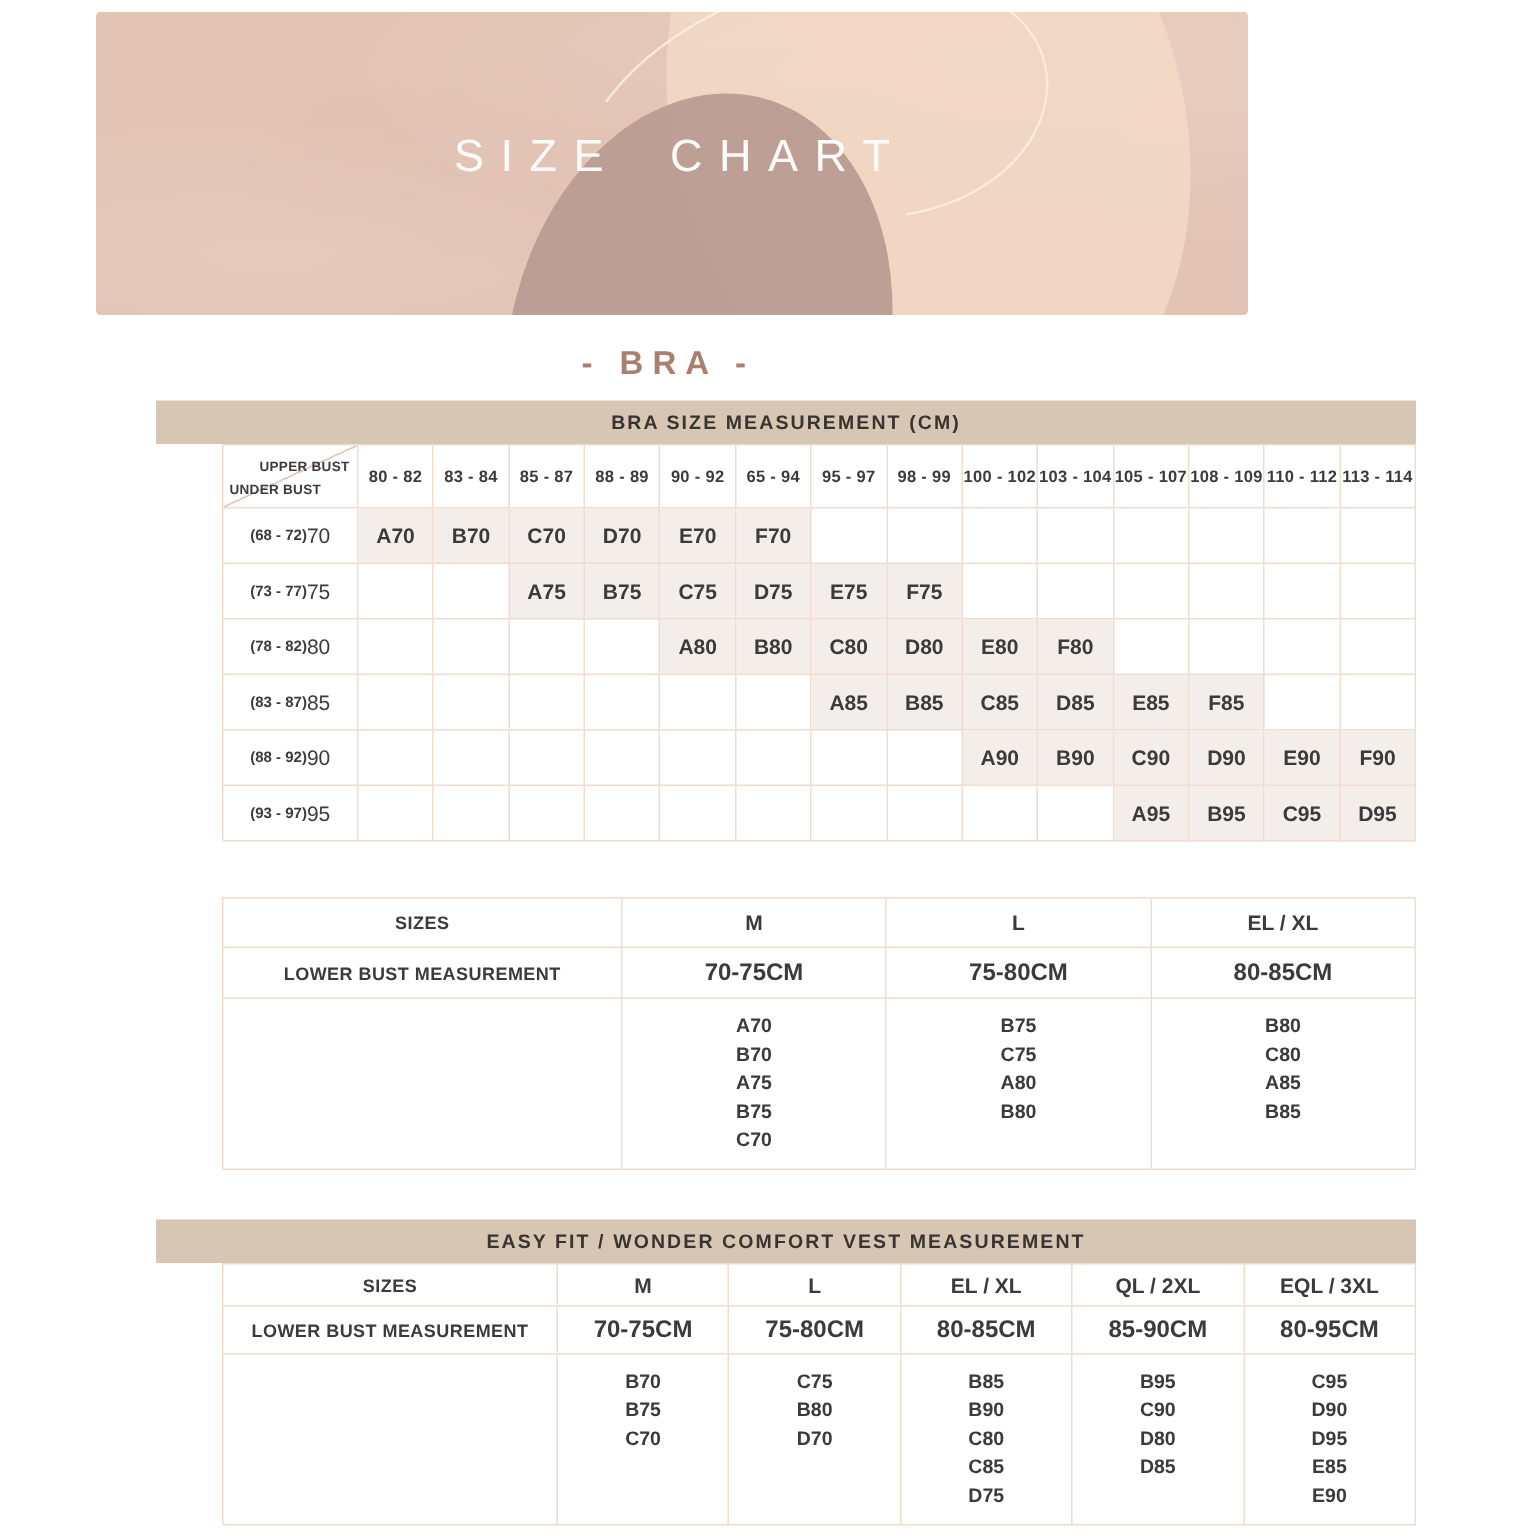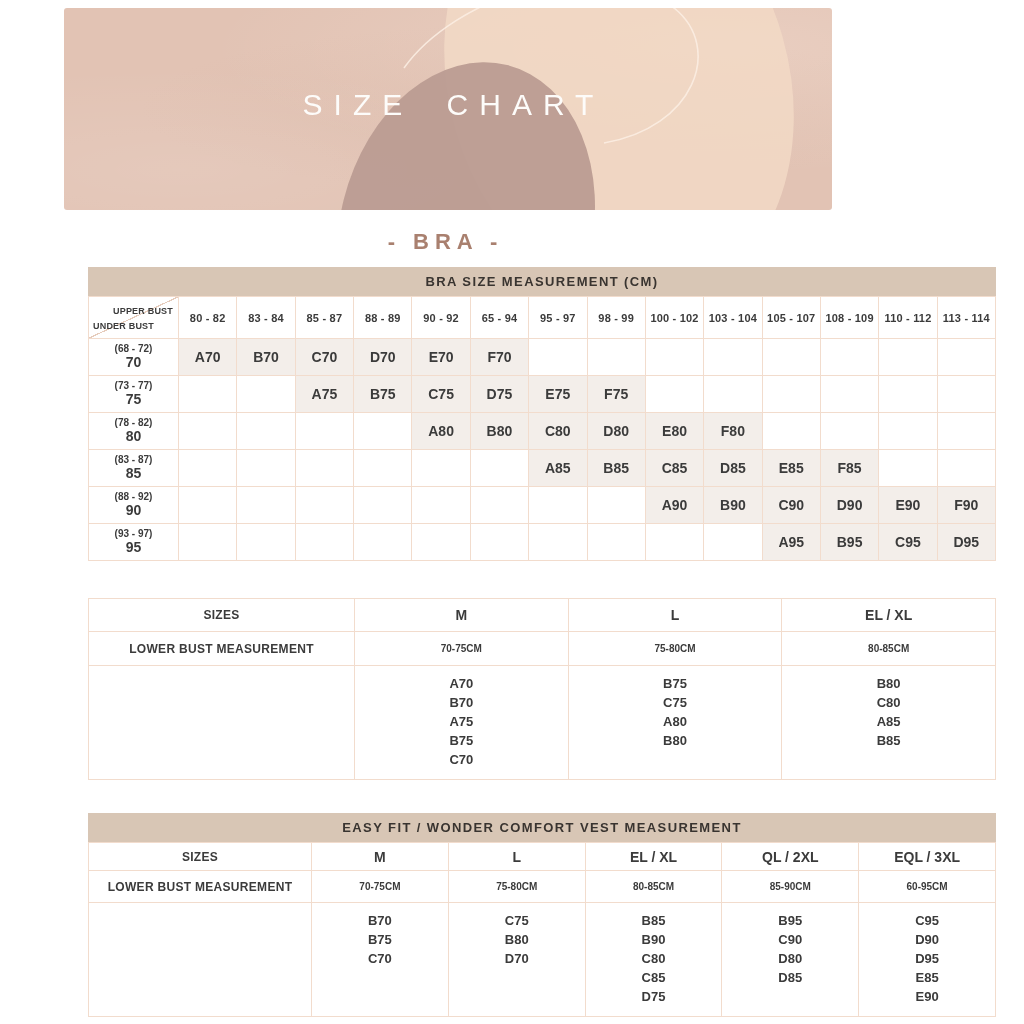--- a/index.html
+++ b/index.html
@@ -47,60 +47,60 @@
     margin:25px 0 0 0;font-size:12px;font-weight:400;color:#fbf7f3;
     letter-spacing:2.3px;text-indent:2.3px;
   }
   
   .section-heading{
     position:absolute;top:229px;left:0;width:885px;margin:0;text-align:center;
     font-size:22px;font-weight:600;color:var(--heading);
     letter-spacing:6px;text-indent:6px;
   }
   
-  .table{position:absolute;left:88px;width:908px;}
+  .table{position:absolute;left:104px;width:840px;}
   .band{
     background:var(--band);color:#393430;text-align:center;
     font-size:13px;font-weight:700;letter-spacing:1.4px;
     padding:7px 0 7px 0;line-height:15px;
   }
-  .grid{display:grid;border-left:1px solid var(--border);border-top:1px solid var(--border);background:#fff;}
+  .grid{display:grid;border-left:1px solid var(--border);border-top:1px solid var(--border);background:#fff;margin-left:44px;}
   .cell{
     border-right:1px solid var(--border);border-bottom:1px solid var(--border);
     display:flex;align-items:center;justify-content:center;text-align:center;
   }
   
   .table1{top:267px;}
   .bra-grid{grid-template-columns:90px repeat(14,1fr);}
   .hdr{height:42px;font-size:11px;font-weight:700;letter-spacing:0.2px;}
   .corner{position:relative;
     background-image:linear-gradient(to bottom right,
       transparent calc(50% - 0.6px), #e6ccbc calc(50% - 0.6px),
       #e6ccbc calc(50% + 0.6px), transparent calc(50% + 0.6px));
   }
   .corner span{position:absolute;font-size:9px;font-weight:700;letter-spacing:0.2px;}
   .corner-top{top:9px;right:5px;}
   .corner-bottom{bottom:7px;left:4px;}
-  .rowlab{height:37px;flex-direction:column;justify-content:center;line-height:1.1;text-align:right;}
+  .rowlab{height:37px;flex-direction:row;justify-content:center;line-height:1.1;text-align:right;}
   .rl-range{font-size:10px;font-weight:600;}
-  .rl-size{font-size:14px;font-weight:700;margin-top:1px;}
+  .rl-size{font-size:14px;font-weight:400;margin-top:1px;}
   .val{height:37px;font-size:14px;font-weight:600;}
   .filled{background:var(--filled);}
   
   .table2{top:598px;}
   .table3{top:813px;border-radius:32px;}
   .t2{grid-template-columns:266px repeat(3,1fr);}
   .t3{grid-template-columns:223px repeat(5,1fr);}
   .lab{font-size:12px;font-weight:600;letter-spacing:0.3px;}
   .t2 .sizehdr,.t2 .lab1{height:33px;}
   .t2 .range,.t2 .lab2{height:34px;}
   .t3 .sizehdr,.t3 .lab1{height:28px;}
   .t3 .range,.t3 .lab2{height:32px;}
   .sizehdr{font-size:14px;font-weight:700;}
-  .range{font-size:10px;font-weight:600;}
+  .range{font-size:16px;font-weight:600;}
   .cuplist{flex-direction:column;justify-content:flex-start;padding:8px 0 10px 0;}
   .t2 .cuplist{min-height:99px;}
   .t3 .cuplist{min-height:105px;}
   .cup{display:block;font-size:13px;font-weight:700;line-height:19px;}
 </style>
 </head>
 <body>
 
 <div class="page">
 
@@ -290,21 +290,21 @@
         <div class="cell sizehdr">M</div>
         <div class="cell sizehdr">L</div>
         <div class="cell sizehdr">EL / XL</div>
         <div class="cell sizehdr">QL / 2XL</div>
         <div class="cell sizehdr">EQL / 3XL</div>
         <div class="cell lab lab2">LOWER BUST MEASUREMENT</div>
         <div class="cell range">70-75CM</div>
         <div class="cell range">75-80CM</div>
         <div class="cell range">80-85CM</div>
         <div class="cell range">85-90CM</div>
-        <div class="cell range">60-95CM</div>
+        <div class="cell range">80-95CM</div>
         <div class="cell cuplist"></div>
         <div class="cell cuplist">
           <span class="cup">B70</span>
           <span class="cup">B75</span>
           <span class="cup">C70</span>
         </div>
         <div class="cell cuplist">
           <span class="cup">C75</span>
           <span class="cup">B80</span>
           <span class="cup">D70</span>

